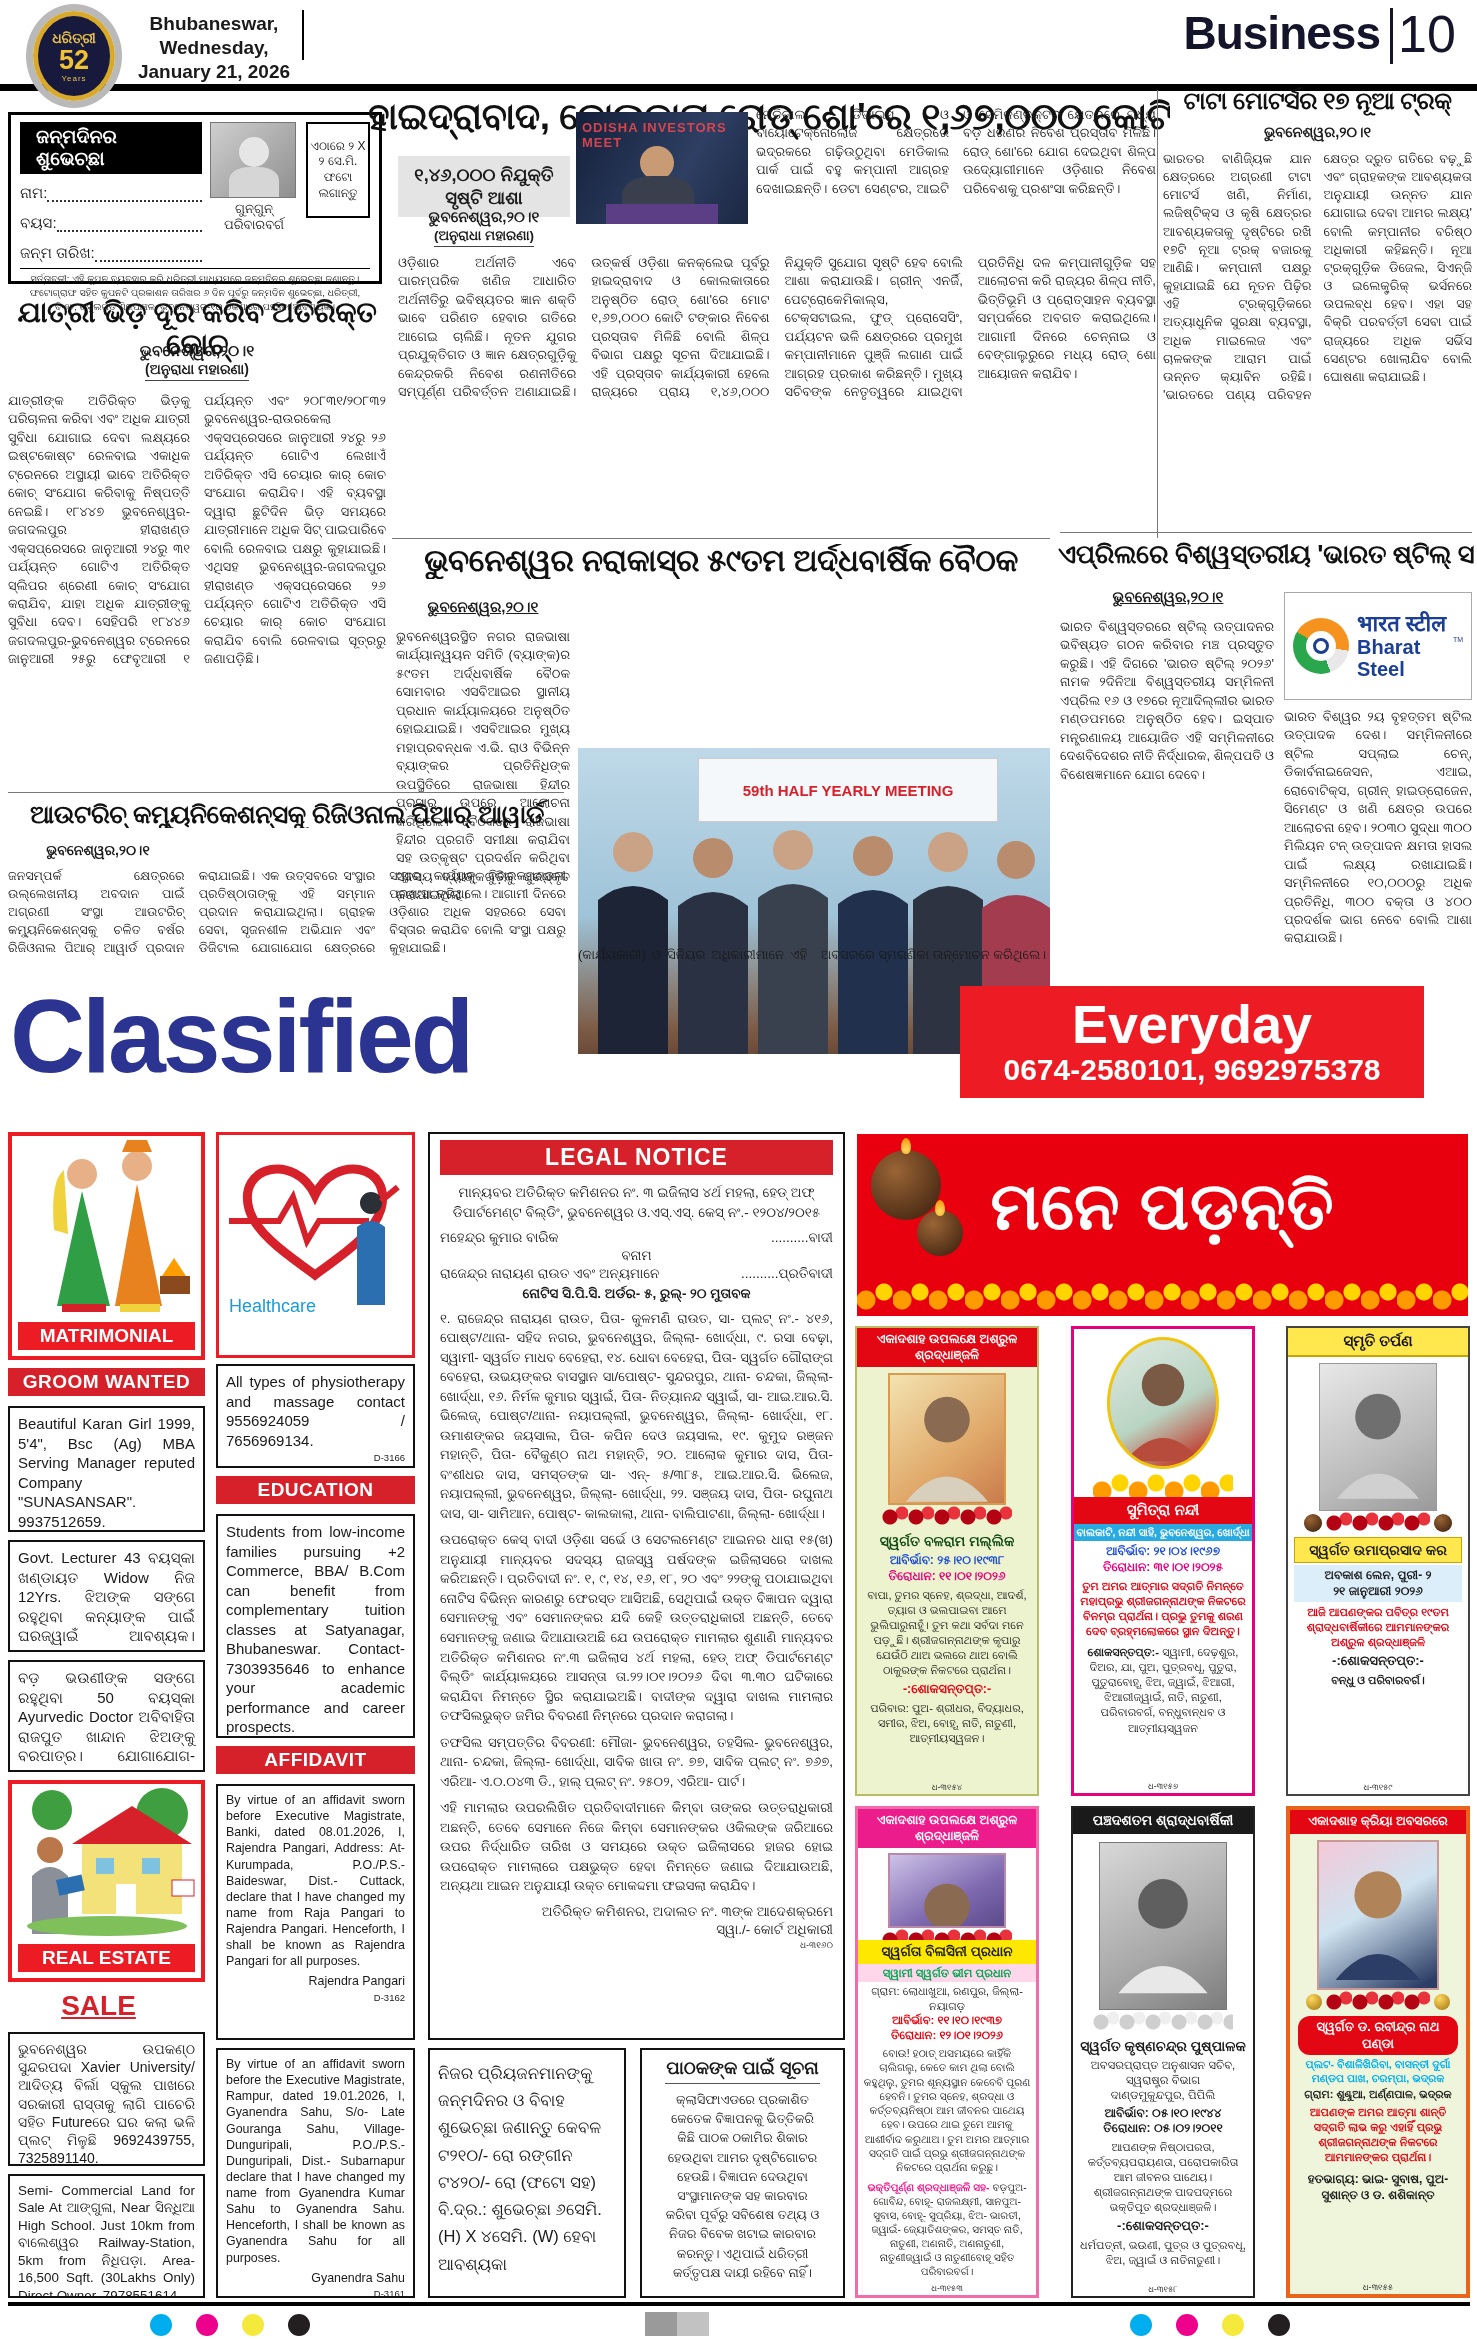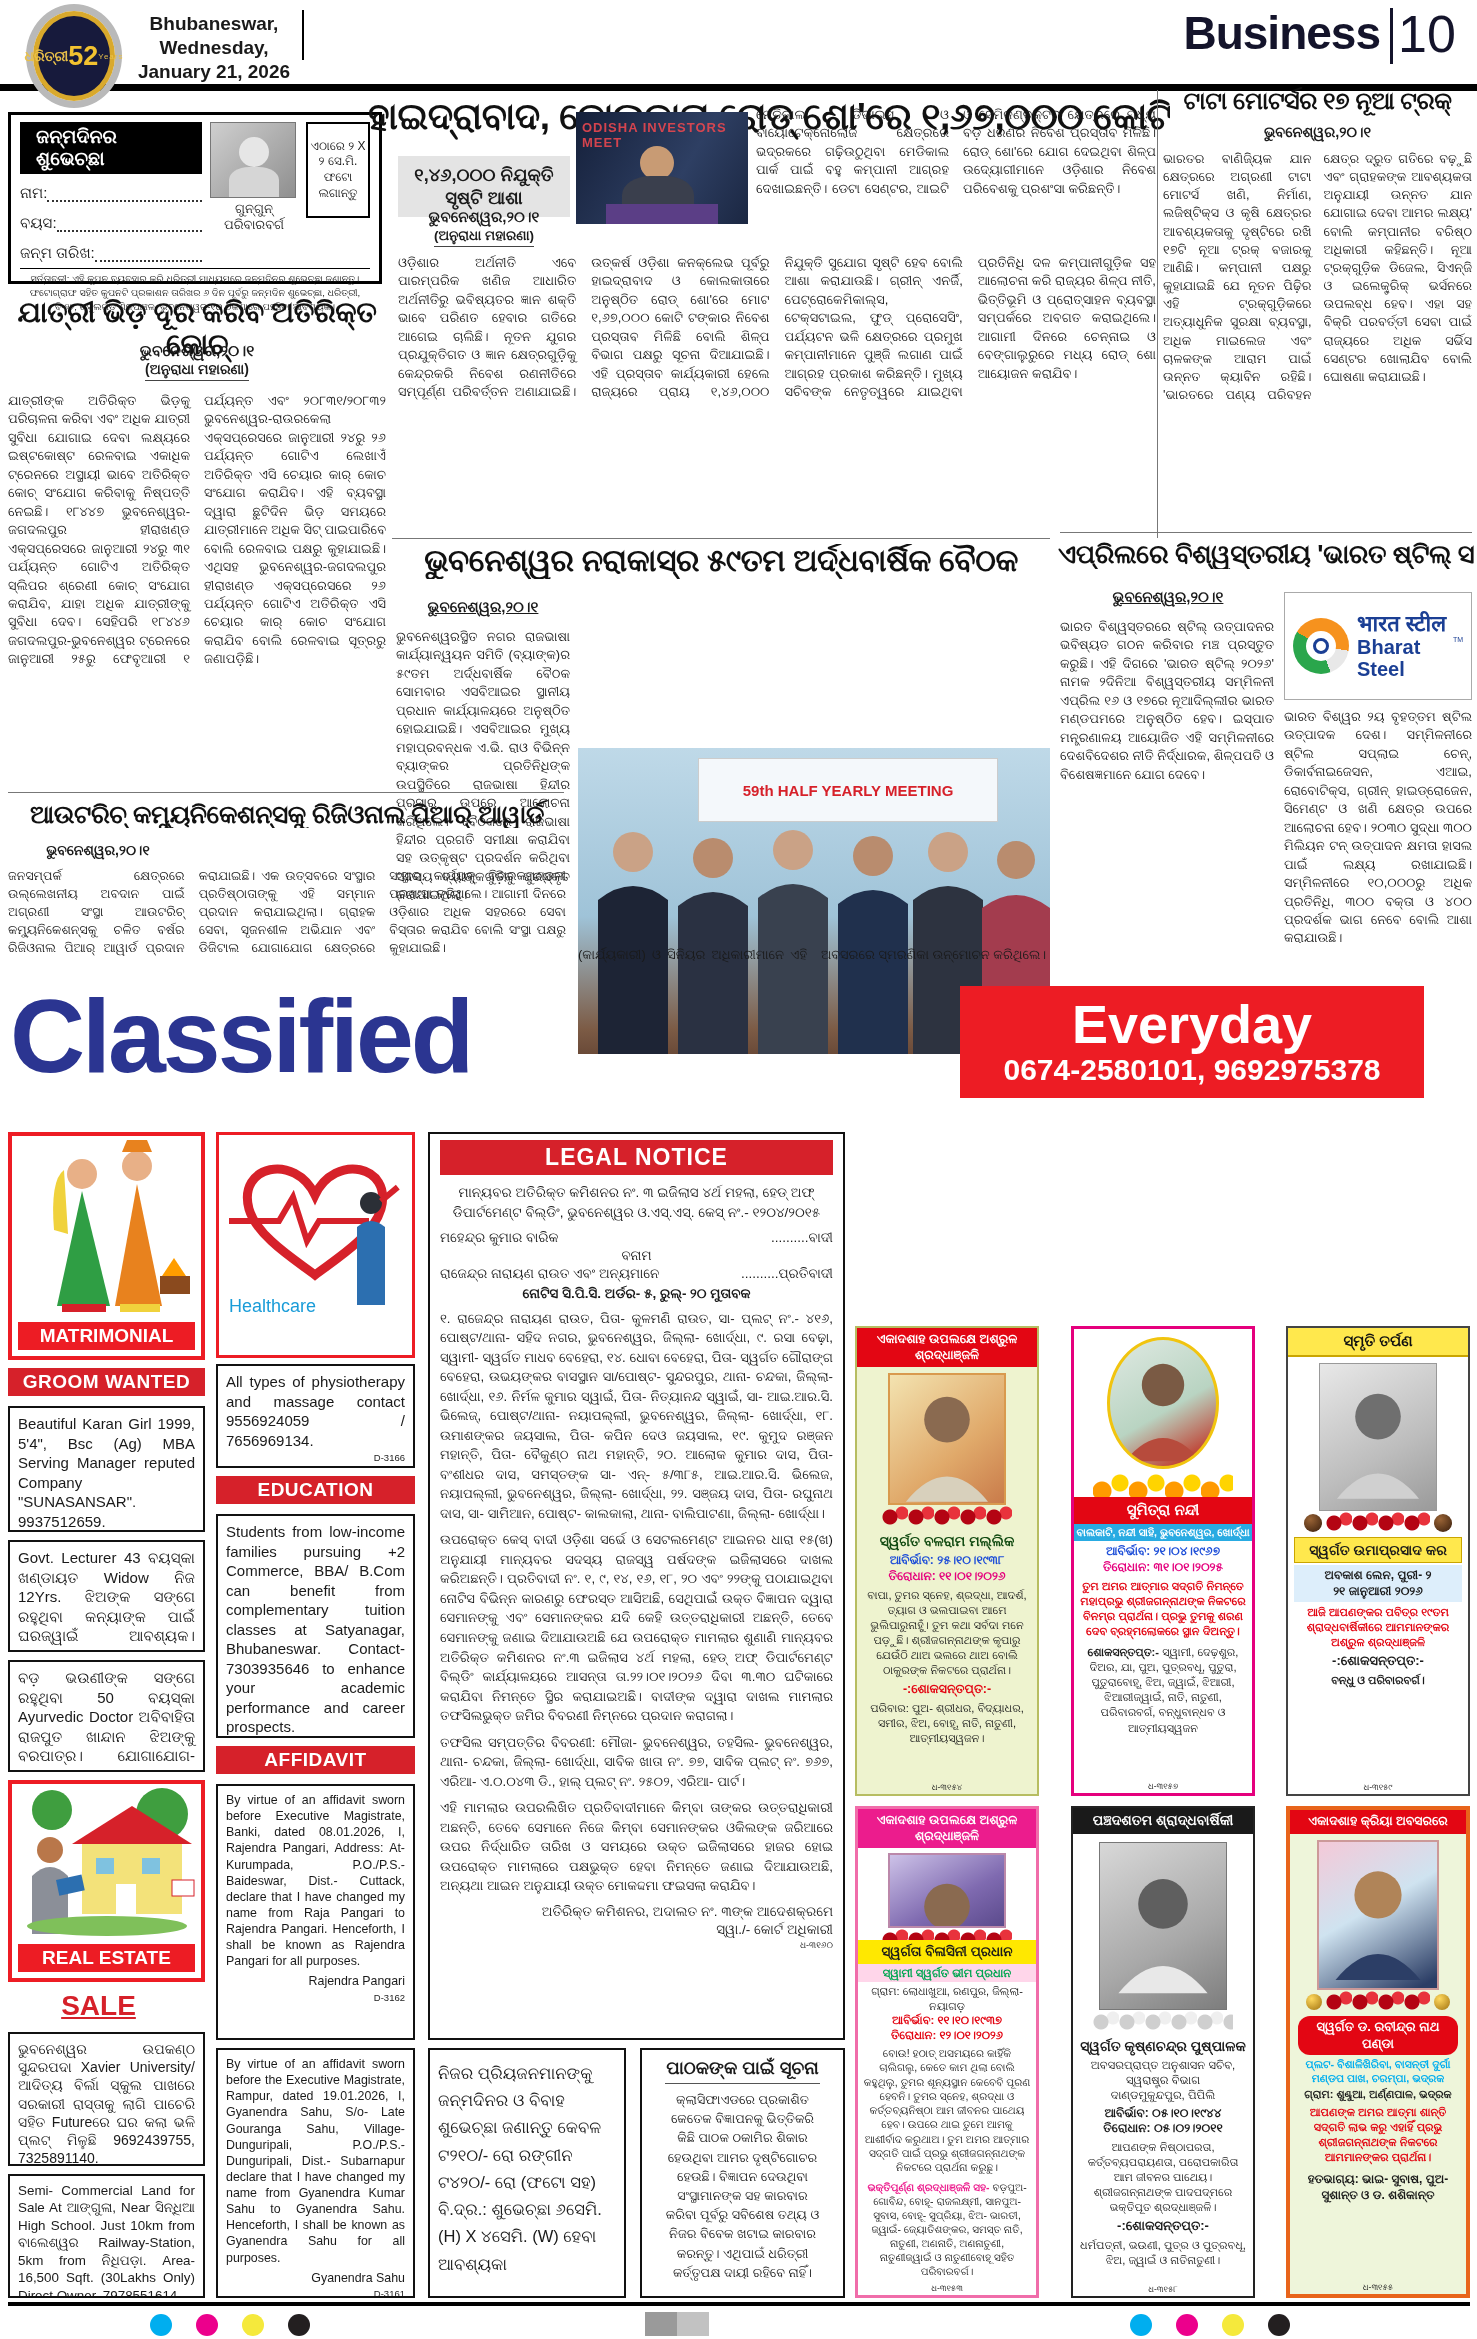--- a/index.html
+++ b/index.html
@@ -46,21 +46,21 @@
   .legal-p{font-size:13.2px;line-height:1.48;text-align:justify;margin-top:7px}
 </style>
 </head>
 <body>
 
 <div id="page">
 
   <div class="abs" style="left:26px;top:4px;width:96px;height:104px;z-index:6">
     <div style="position:absolute;inset:0;border-radius:50%;border:7px solid #b9b9b9"></div>
     <div style="position:absolute;inset:7px;border-radius:50%;border:5px solid #d9a92c;background:#171a3c;
-                display:flex;align-items:center;justify-content:center">
+                display:flex;flex-direction:column;align-items:center;justify-content:center">
       <div style="color:#e9c04a;font-weight:700;font-size:14px">ଧରିତ୍ରୀ</div>
       <div style="color:#f2c230;font-weight:700;font-size:27px;line-height:1">52</div>
       <div style="color:#e9c04a;font-size:8px;letter-spacing:1px">Years</div>
     </div>
   </div>
   <div class="abs" style="left:128px;top:12px;width:172px;text-align:center;font-weight:700;font-size:19px;line-height:1.25">
     <div>Bhubaneswar, Wednesday,</div>
     <div>January 21, 2026</div>
   </div>
   <div class="abs rule" style="left:302px;top:10px;width:2px;height:50px"></div>
@@ -302,20 +302,28 @@
     <div style="text-align:right;font-size:13.5px;margin-top:2px">ସ୍ୱା./- କୋର୍ଟ ଅଧିକାରୀ</div>
     <div style="text-align:right;font-size:9px;margin-top:2px">ଧ-୩୧୬୦</div>
   </div>
   <div class="abs" style="left:428px;top:2048px;width:198px;height:250px;border:2px solid #111;padding:10px 8px;
               font-size:16.5px;line-height:1.65;overflow:hidden">ନିଜର ପ୍ରିୟଜନମାନଙ୍କୁ ଜନ୍ମଦିନର ଓ ବିବାହ ଶୁଭେଚ୍ଛା ଜଣାନ୍ତୁ କେବଳ ଟ୨୧୦/- ରୋ ରଙ୍ଗୀନ ଟ୪୨୦/- ରୋ (ଫଟୋ ସହ) ବି.ଦ୍ର.: ଶୁଭେଚ୍ଛା ୬ସେମି. (H) X ୪ସେମି. (W) ହେବା ଆବଶ୍ୟକା</div>
   <div class="abs" style="left:640px;top:2048px;width:205px;height:250px;border:2px solid #111;padding:8px 23px;overflow:hidden">
     <div style="font-weight:700;font-size:18px;text-align:center;border-bottom:1.5px solid #555;padding-bottom:4px">ପାଠକଙ୍କ ପାଇଁ ସୂଚନା</div>
     <div style="font-size:12.8px;line-height:1.5;text-align:center;margin-top:6px">କ୍ଲାସିଫାଏଡରେ ପ୍ରକାଶିତ କେତେକ ବିଜ୍ଞାପନକୁ ଭିତ୍ତିକରି କିଛି ପାଠକ ଠକାମିର ଶିକାର ହେଉଥିବା ଆମର ଦୃଷ୍ଟିଗୋଚର ହେଉଛି। ବିଜ୍ଞାପନ ଦେଉଥିବା ସଂସ୍ଥାମାନଙ୍କ ସହ କାରବାର କରିବା ପୂର୍ବରୁ ସବିଶେଷ ତଥ୍ୟ ଓ ନିଜର ବିବେକ ଖଟାଇ କାରବାର କରନ୍ତୁ। ଏଥିପାଇଁ ଧରିତ୍ରୀ କର୍ତ୍ତୃପକ୍ଷ ଦାୟୀ ରହିବେ ନାହିଁ।</div>
   </div>
 
+  <div class="abs mem-banner" style="left:855px;top:1132px;width:615px;height:186px">
+    <div class="diya" style="left:14px;top:16px;width:70px;height:70px"></div>
+    <div class="flame" style="left:44px;top:4px"></div>
+    <div class="diya" style="left:60px;top:76px;width:46px;height:46px"></div>
+    <div class="flame" style="left:78px;top:66px"></div>
+    <div class="title">ମନେ ପଡ଼ନ୍ତି</div>
+    <div class="marigolds"></div>
+  </div>
 
   <div class="mem-ad" style="left:855px;top:1326px;width:184px;height:470px;border:2px solid #b7bd62;background:#eef3cf">
     <div class="mem-head" style="background:#e30613">ଏକାଦଶାହ ଉପଲକ୍ଷେ ଅଶ୍ରୁଳ ଶ୍ରଦ୍ଧାଞ୍ଜଳି</div>
     <div class="photo-ph" style="width:118px;height:132px;margin:6px auto 0;border:2px solid #d99a4e;background:linear-gradient(140deg,#f3e3b0,#e0a96a 60%,#c97b4a)">
       <svg class="bust" width="114" height="128" viewBox="0 0 100 110">
           <circle cx="50" cy="38" r="20" fill="#8a6a50"></circle>
           <path d="M14 110 Q50 66 86 110 Z" fill="#d8d0bc"></path>
         </svg>
     </div>
     <div class="roses" style="width:130px;margin:0 auto"></div>

